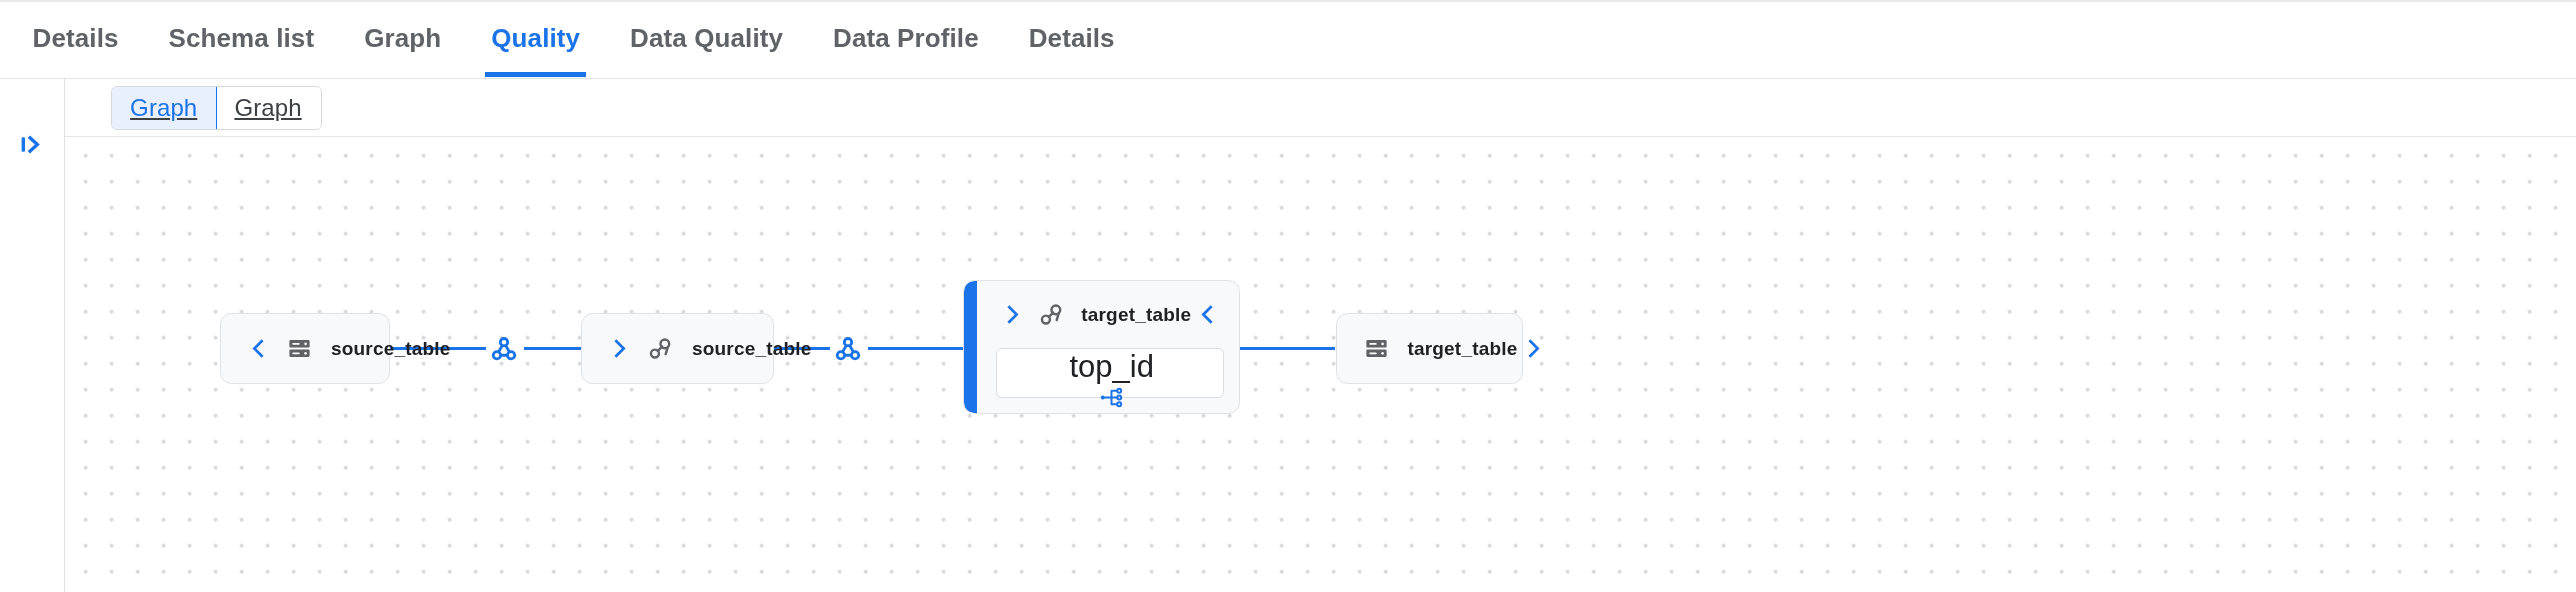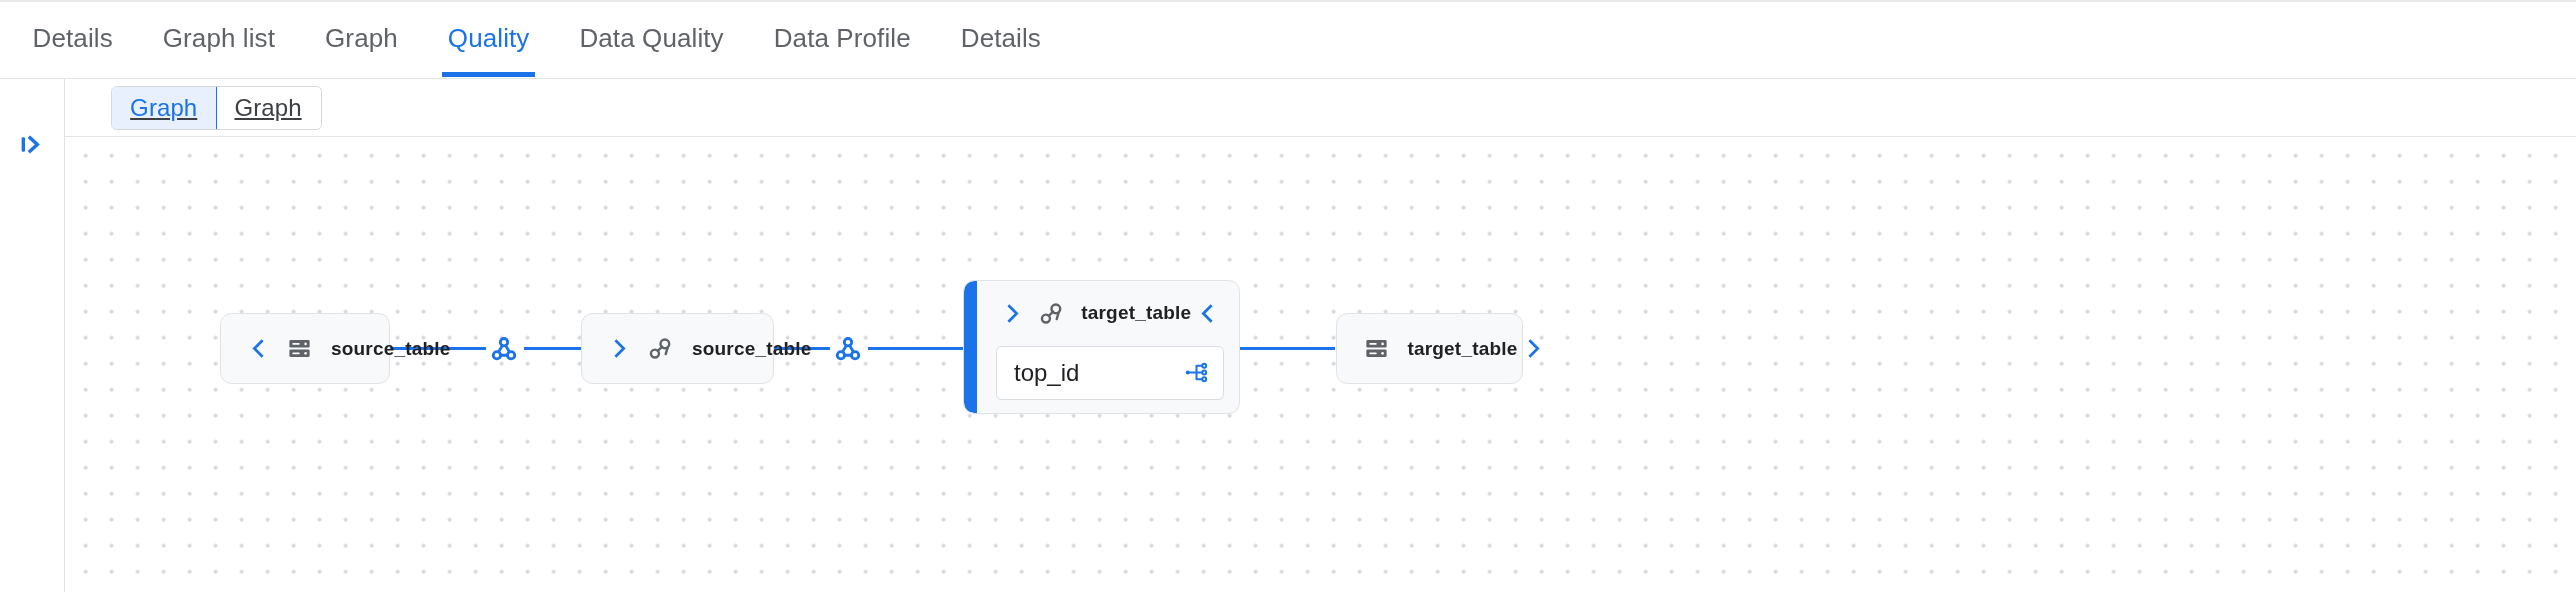--- a/index.html
+++ b/index.html
@@ -17,20 +17,21 @@
 
   
   .tabbar {
     position: relative;
     height: 79px;
     background: #ffffff;
     border-bottom: 1.9px solid #e3e4e6;
     box-sizing: border-box;
     display: flex;
     align-items: flex-start;
+    font-weight: bold;
   }
   .tabbar::before{
     content:"";
     position:absolute;
     left:0; right:0; top:0;
     height:1.9px;
     background:#e8e9eb;
   }
   .tab {
     position: relative;
@@ -201,31 +202,32 @@
   .node .sel-bar {
     position: absolute;
     left: 0; top: 0; bottom: 0;
     width: 13.4px;
     background: #1a73e8;
     border-radius: 9.6px 0 0 9.6px;
   }
   .node.selected .node-row { padding-left: 32px; height: 67px; }
   .col-row {
     margin: 0 15.3px 13.4px 32px;
-    height: 56px;
+    height: 50px;
     background: #ffffff;
     border: 1.9px solid #dadce0;
     border-radius: 5.7px;
     display: flex;
     align-items: center;
     padding: 0 13.4px 0 17px;
     box-sizing: border-box;
-    font-size: 24px;
+    font-size: 31px;
     color: #202124;
     cursor: pointer;
+    flex-direction: column;
   }
   .col-name { flex: 1; white-space: nowrap; }
 
   
   .edge-line {
     position: absolute;
     height: 2.9px;
     background: #1a73e8;
   }
   .edge-hub {
@@ -239,21 +241,21 @@
   }
 </style>
 </head>
 <body>
 
 <div class="tabbar">
   <div class="tab">
       <span>Details</span>
     </div>
   <div class="tab">
-      <span>Graph list</span>
+      <span>Schema list</span>
     </div>
   <div class="tab">
       <span>Graph</span>
     </div>
   <div class="tab active">
       <span>Quality</span>
     </div>
   <div class="tab">
       <span>Data Quality</span>
     </div>

